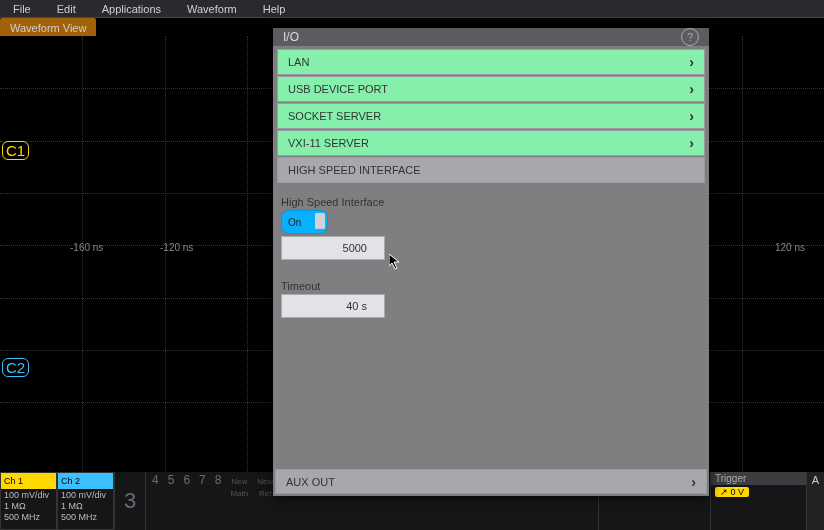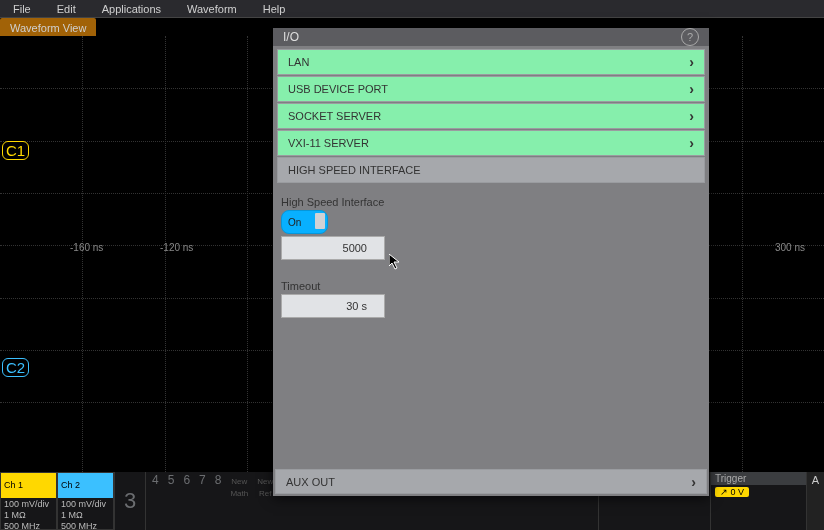--- a/index.html
+++ b/index.html
@@ -23,21 +23,21 @@
 .chevron{font-size:14px;color:#333;font-weight:bold}
 .panel-body{padding:6px 8px;flex:1;color:#333;font-size:11px}
 .field-label{color:#333;font-size:11px;margin:4px 0 2px 0}
 .toggle{width:45px;height:22px;background:#08b0ff;border:1px solid #0696d9;border-radius:8px;display:flex;align-items:center;position:relative;font-size:10px;color:#222}
 .toggle .txt{margin-left:6px}
 .toggle .knob{position:absolute;right:2px;top:2px;width:10px;height:16px;background:#d0d2d5;border-radius:1px}
 .input-box{width:68px;height:22px;background:#e1e3e6;border:1px solid #aaa;display:flex;align-items:center;justify-content:flex-end;padding:0 17px;font-size:11px;color:#333;margin-top:2px}
 .panel-footer{background:#a6a8ac;color:#333;height:23px;display:flex;align-items:center;justify-content:space-between;padding:0 10px;margin:2px;font-size:11px;border:1px solid #9a9ca0}
 .bottombar{position:absolute;left:0;right:0;bottom:0;height:58px;background:#161618;display:flex;font-size:9px}
 .chbox{width:57px;height:100%;border:1px solid #333;box-sizing:border-box;padding:1px 3px;color:#bbb;line-height:11px}
-.chbox .chhead{height:25px;margin:-1px -3px 1px -3px;padding:0 3px;font-size:9px;color:#000;display:flex;align-items:center}
+.chbox .chhead{height:16px;margin:-1px -3px 1px -3px;padding:0 3px;font-size:9px;color:#000;display:flex;align-items:center}
 .chbox.ch1 .chhead{background:#ffd800}
 .chbox.ch2 .chhead{background:#3bc0ff}
 .bignum{width:30px;display:flex;align-items:center;justify-content:center;font-size:22px;color:#6b6d70;border-left:1px solid #333}
 .smallnums{display:flex;align-items:flex-start;gap:9px;padding:3px 6px 0 6px;border-left:1px solid #333;color:#6b6d70;font-size:12px}
 .smallnums .col{display:flex;flex-direction:column;align-items:center;line-height:11px}
 .smallnums .sub{font-size:8px;color:#555;margin-top:1px}
 .statusbox{position:absolute;right:114px;bottom:0;height:58px;width:112px;border-left:1px solid #333;font-size:8.5px;color:#aaa;padding:2px 4px;box-sizing:border-box;line-height:10px}
 .trigbox{position:absolute;right:18px;bottom:0;height:58px;width:96px;border-left:1px solid #333;font-size:9px;color:#aaa;box-sizing:border-box}
 .trigbox .thead{background:#3b3d40;padding:1px 4px;font-size:10px}
 .trigbox .trow{display:flex;align-items:center;gap:4px;padding:2px 4px}
@@ -75,21 +75,21 @@
     <div class="grid-v" style="left:50%"></div>
       <div class="grid-v" style="left:60%"></div>
     <div class="grid-v" style="left:70%"></div>
       <div class="grid-v" style="left:80%"></div>
     <div class="grid-v" style="left:90%"></div>
   </div>
   <div class="chlabel c1">C1</div>
   <div class="chlabel c2">C2</div>
   <div class="timelabel" style="left:70px">-160 ns</div>
   <div class="timelabel" style="left:160px">-120 ns</div>
-  <div class="timelabel" style="left:775px">300 ns</div>
+  <div class="timelabel" style="left:775px">120 ns</div>
 </div>
 
 <div class="panel">
   <div class="panel-header">
     <span>I/O</span>
     <span class="help-icon">?</span>
   </div>
   <div class="panel-list">
     <div class="panel-item">
       <span>LAN</span>
@@ -112,21 +112,21 @@
     </div>
   </div>
   <div class="panel-body">
     <div class="field-label">High Speed Interface</div>
     <div class="toggle">
       <span class="txt">On</span>
       <span class="knob"></span>
     </div>
     <div class="input-box">5000</div>
     <div class="field-label" style="margin-top:20px">Timeout</div>
-    <div class="input-box">30 s</div>
+    <div class="input-box">40 s</div>
   </div>
   <div class="panel-footer">
     <span>AUX OUT</span>
     <span class="chevron">›</span>
   </div>
 </div>
 
 <div class="bottombar">
   <div class="chbox ch1">
     <div class="chhead">Ch 1</div>

